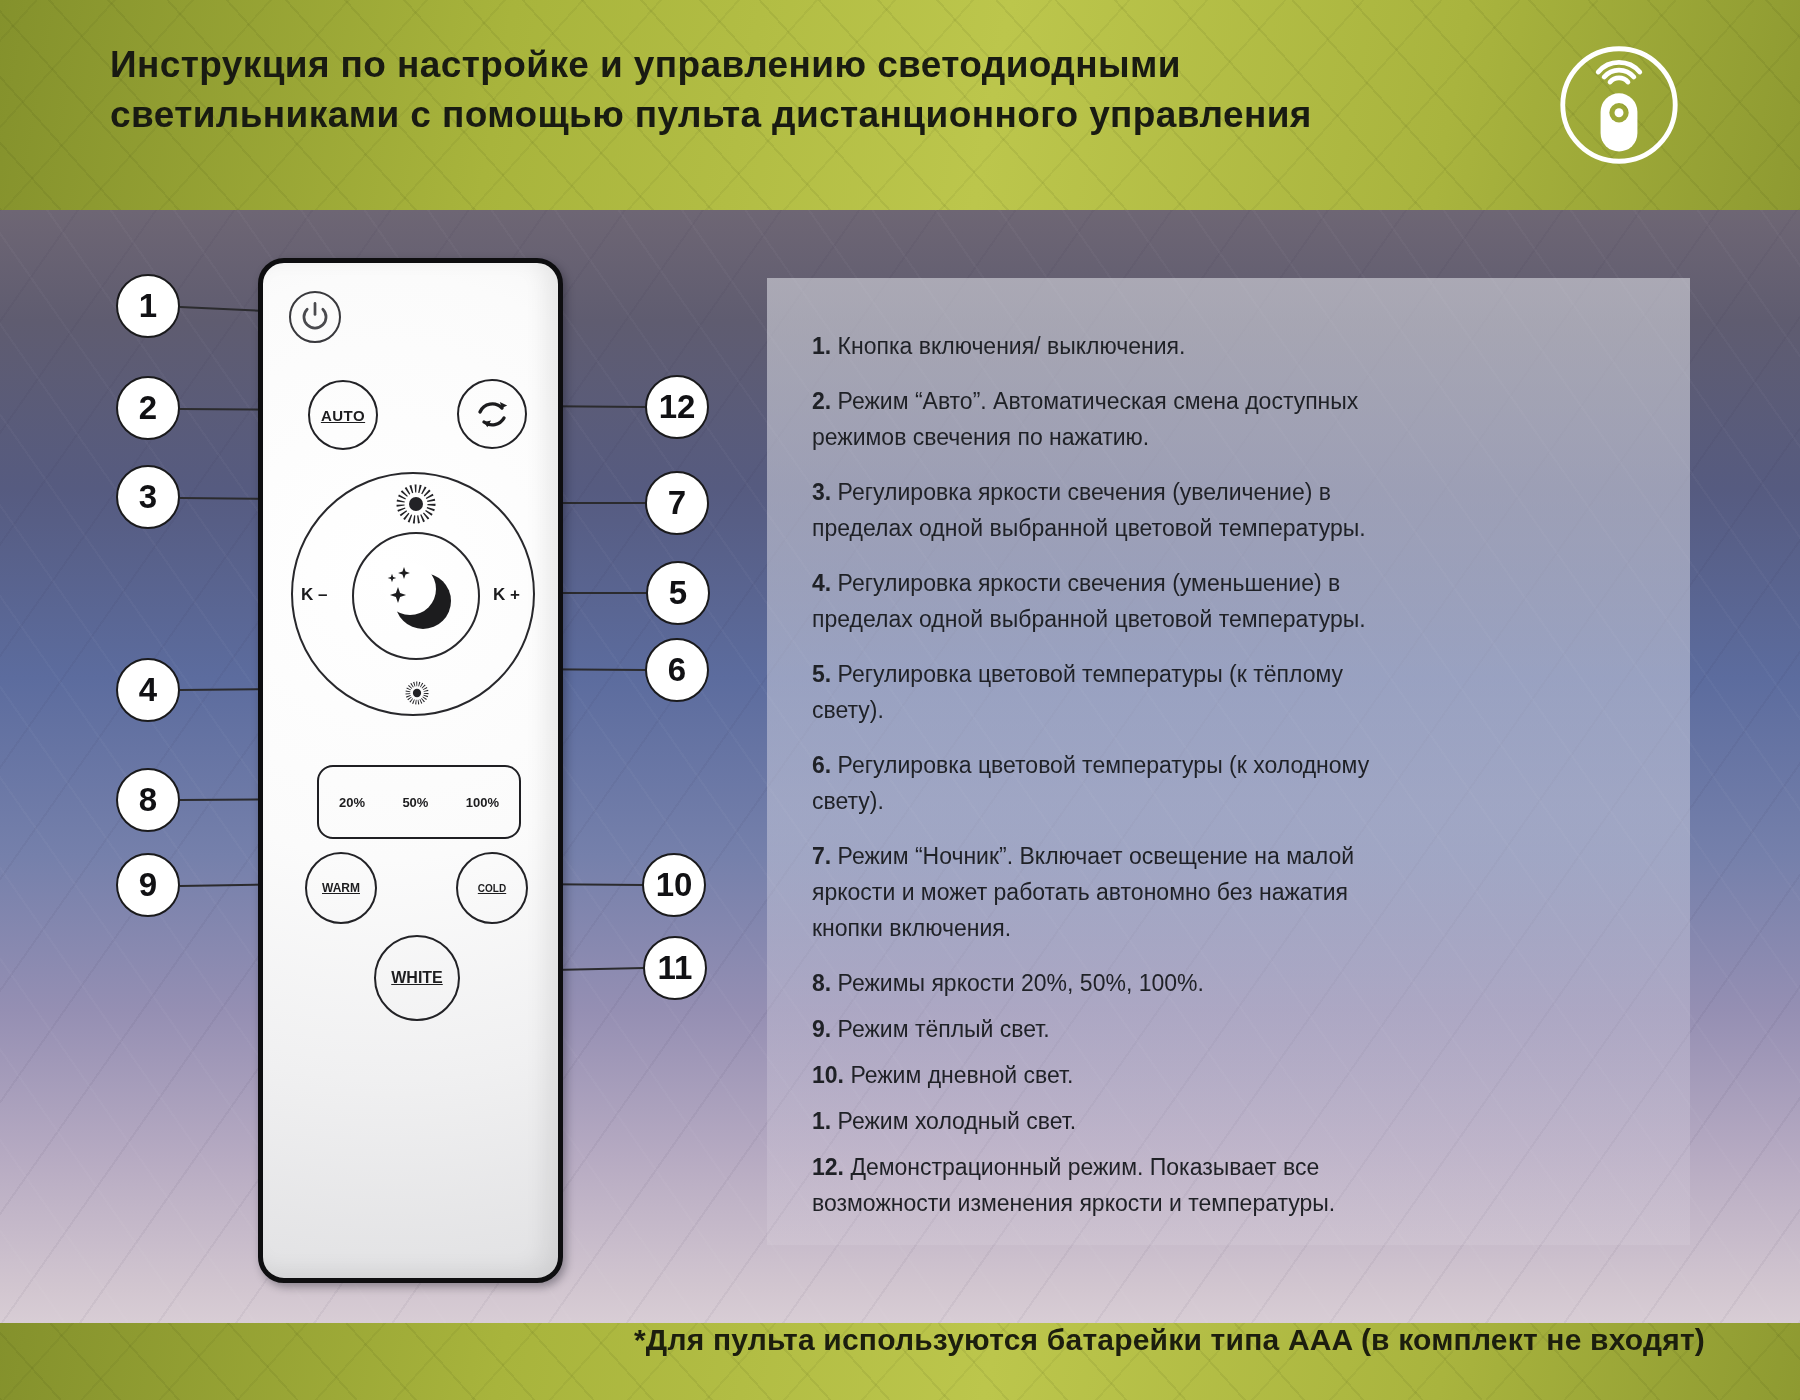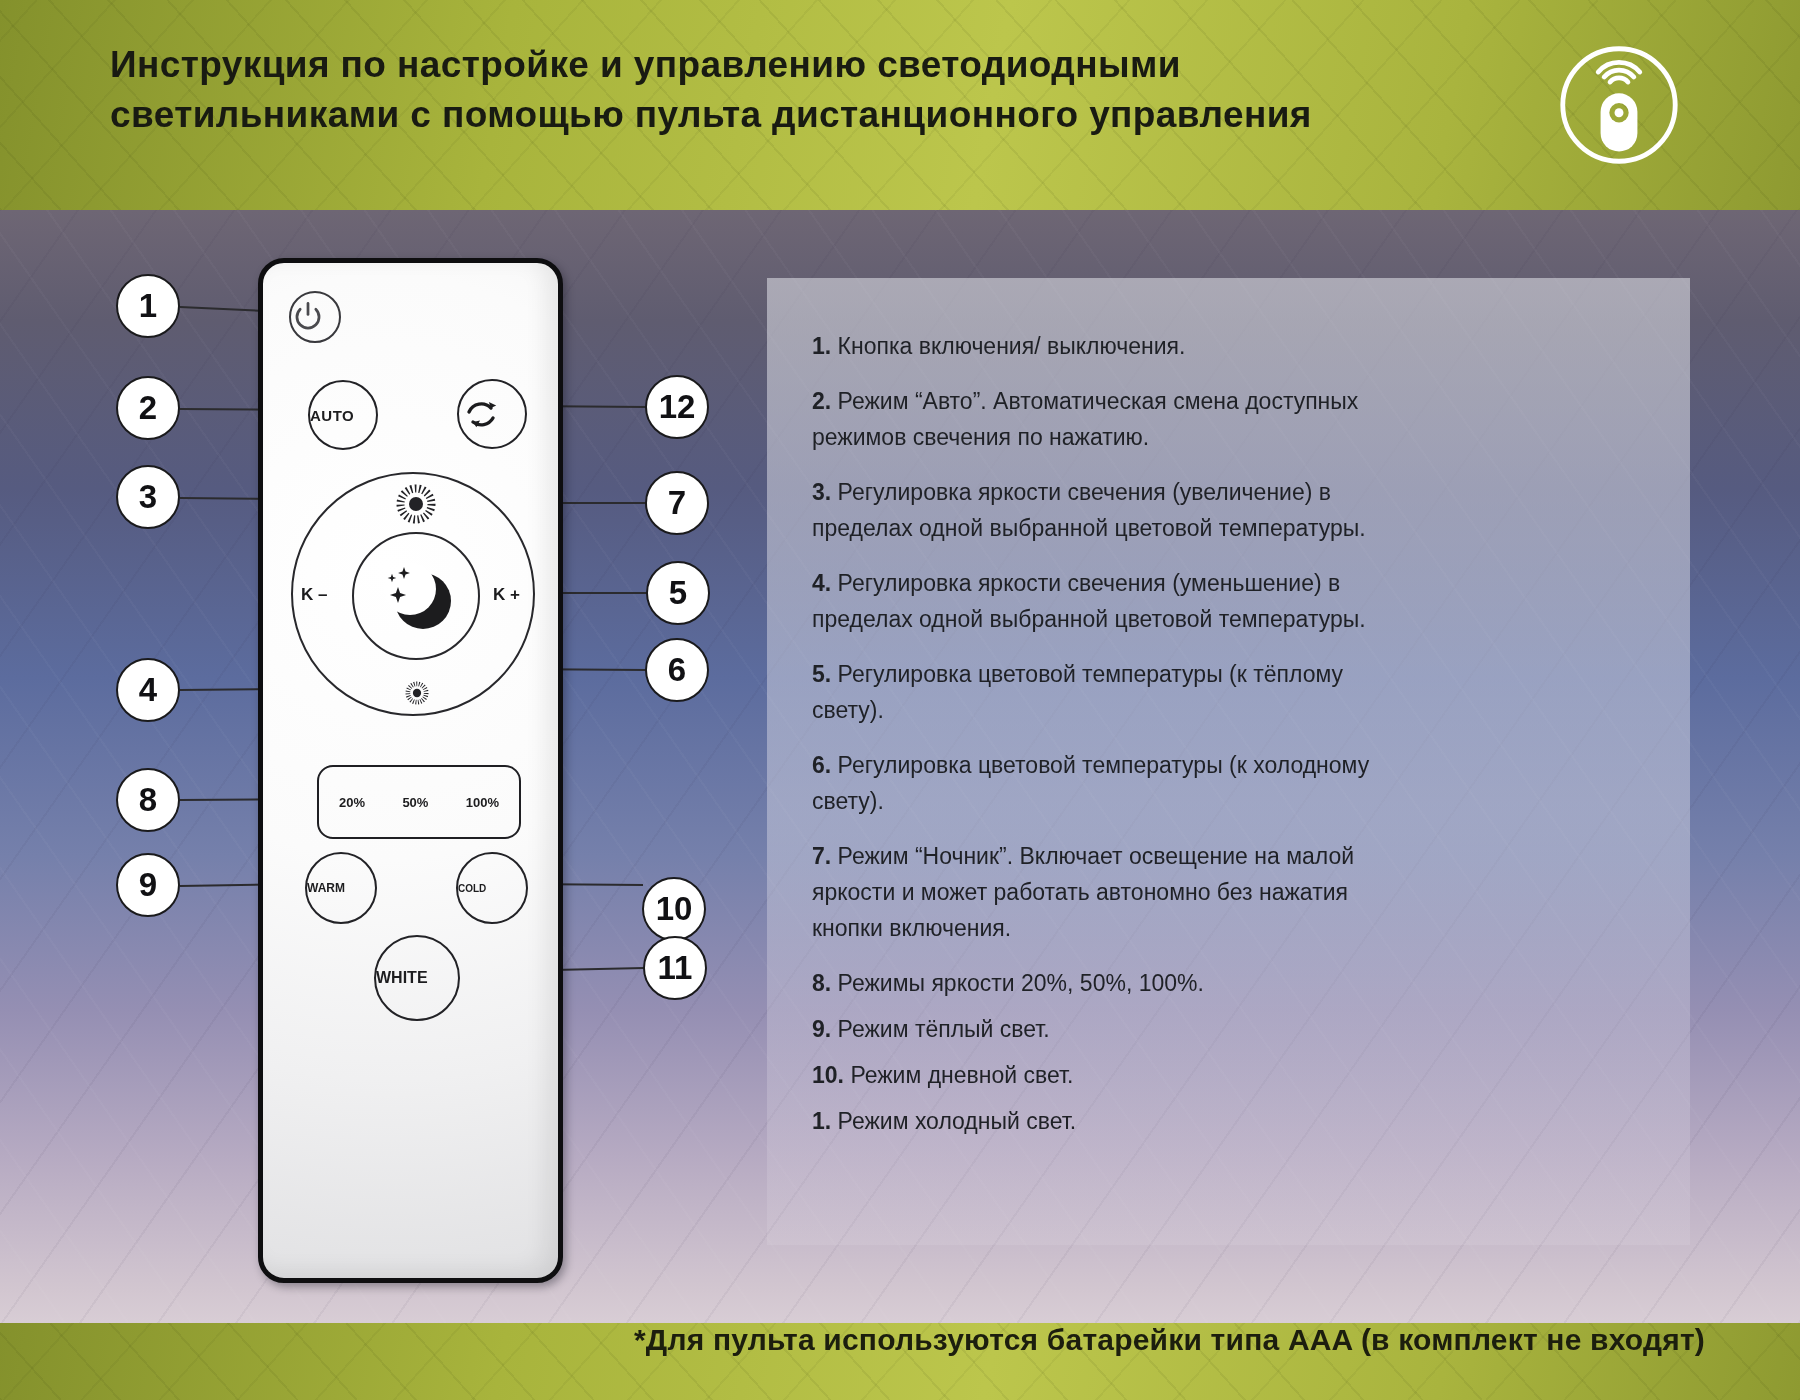--- a/index.html
+++ b/index.html
@@ -58,22 +58,22 @@
 
   
   .remote{
     position:absolute;left:258px;top:48px;width:305px;height:1025px;
     box-sizing:border-box;border:5px solid #0e0e10;border-radius:26px;
     background:radial-gradient(circle at 42% 30%, #ffffff 0%, #fbfbfb 40%, #f0f0f1 70%, #e1e1e3 100%);
     box-shadow:3px 4px 9px rgba(15,15,25,.35), inset -12px -6px 22px rgba(0,0,0,.08);
   }
   .rbtn{
     position:absolute;box-sizing:border-box;border:2.5px solid #222226;border-radius:50%;
-    display:flex;align-items:center;
-    color:#1d1d1f;font-weight:700;background:transparent;
+    display:flex;align-items:center;justify-content:center;
+    color:#1d1d1f;font-weight:700;background:transparent;text-decoration:underline;
   }
   .ring{position:absolute;box-sizing:border-box;border:2px solid #28282c;border-radius:50%;}
   .klabel{position:absolute;font-size:17px;font-weight:700;color:#1b1b1d;}
   .pct{
     position:absolute;left:54px;top:502px;width:204px;height:74px;box-sizing:border-box;
     border:2.5px solid #1f1f23;border-radius:16px;
     display:flex;align-items:center;justify-content:space-between;padding:0 20px;
     font-size:13px;font-weight:700;color:#1c1c1e;
   }
 
@@ -213,21 +213,21 @@
     <div class="callout" style="left:116px;top:64px;">1</div>
     <div class="callout" style="left:116px;top:166px;">2</div>
     <div class="callout" style="left:116px;top:255px;">3</div>
     <div class="callout" style="left:116px;top:448px;">4</div>
     <div class="callout" style="left:116px;top:558px;">8</div>
     <div class="callout" style="left:116px;top:643px;">9</div>
     <div class="callout" style="left:645px;top:165px;">12</div>
     <div class="callout" style="left:645px;top:261px;">7</div>
     <div class="callout" style="left:646px;top:351px;">5</div>
     <div class="callout" style="left:645px;top:428px;">6</div>
-    <div class="callout" style="left:642px;top:667px;">10</div>
+    <div class="callout" style="left:642px;top:643px;">10</div>
     <div class="callout" style="left:643px;top:726px;">11</div>
 
     <div class="panel-text">
       <div class="pi"><b>1.</b> <span>Кнопка включения/ выключения.</span></div>
       <div class="pi"><b>2.</b> <span>Режим “Авто”. Автоматическая смена доступных
 режимов свечения по нажатию.</span></div>
       <div class="pi"><b>3.</b> <span>Регулировка яркости свечения (увеличение) в
 пределах одной выбранной цветовой температуры.</span></div>
       <div class="pi"><b>4.</b> <span>Регулировка яркости свечения (уменьшение) в
 пределах одной выбранной цветовой температуры.</span></div>
@@ -235,20 +235,22 @@
 свету).</span></div>
       <div class="pi"><b>6.</b> <span>Регулировка цветовой температуры (к холодному
 свету).</span></div>
       <div class="pi"><b>7.</b> <span>Режим “Ночник”. Включает освещение на малой
 яркости и может работать автономно без нажатия
 кнопки включения.</span></div>
       <div class="pi tight"><b>8.</b> <span>Режимы яркости 20%, 50%, 100%.</span></div>
       <div class="pi tight"><b>9.</b> <span>Режим тёплый свет.</span></div>
       <div class="pi tight"><b>10.</b> <span>Режим дневной свет.</span></div>
       <div class="pi tight"><b>1.</b> <span>Режим холодный свет.</span></div>
+      <div class="pi"><b>12.</b> <span>Демонстрационный режим. Показывает все
+возможности изменения яркости и температуры.</span></div>
     </div>
   </div>
 
   <div class="band bottom">
     <div class="footer-note">*Для пульта используются батарейки типа AAA (в комплект не входят)</div>
   </div>
 
 </div>
 
 </body></html>

